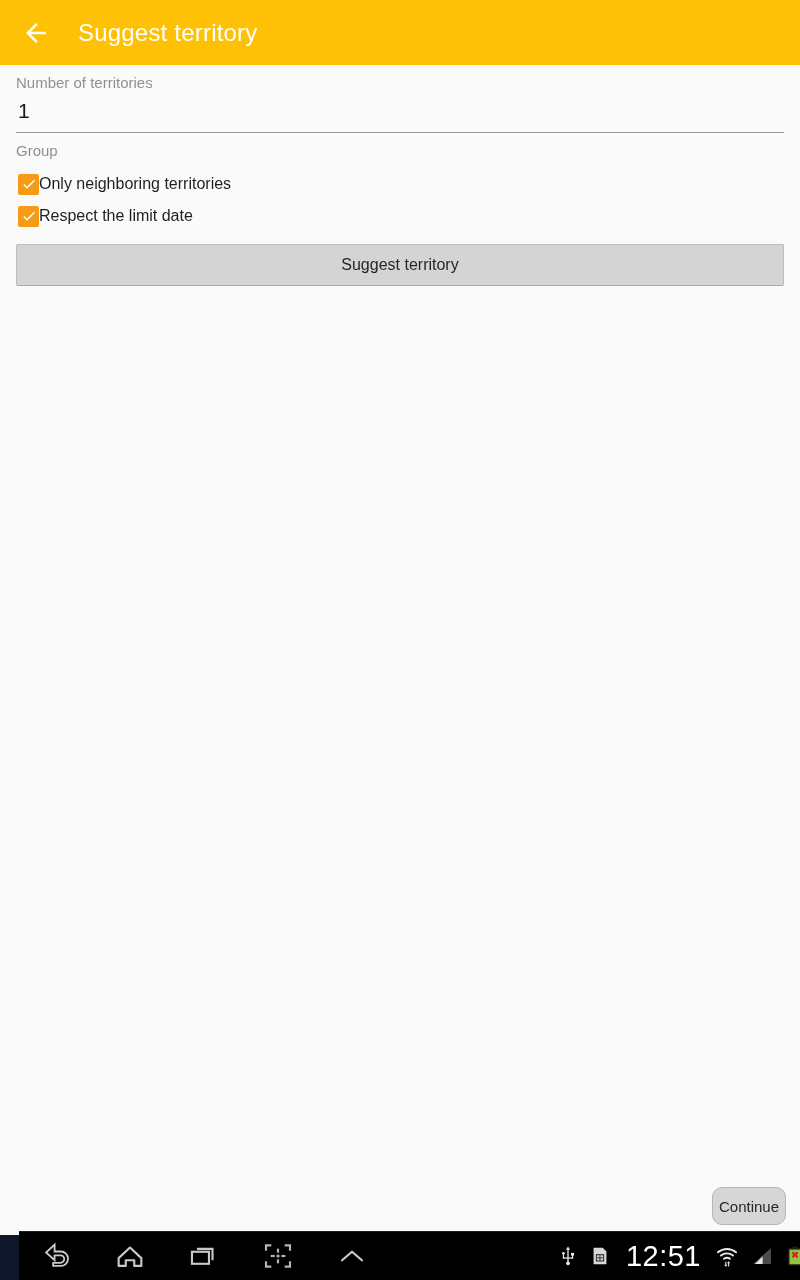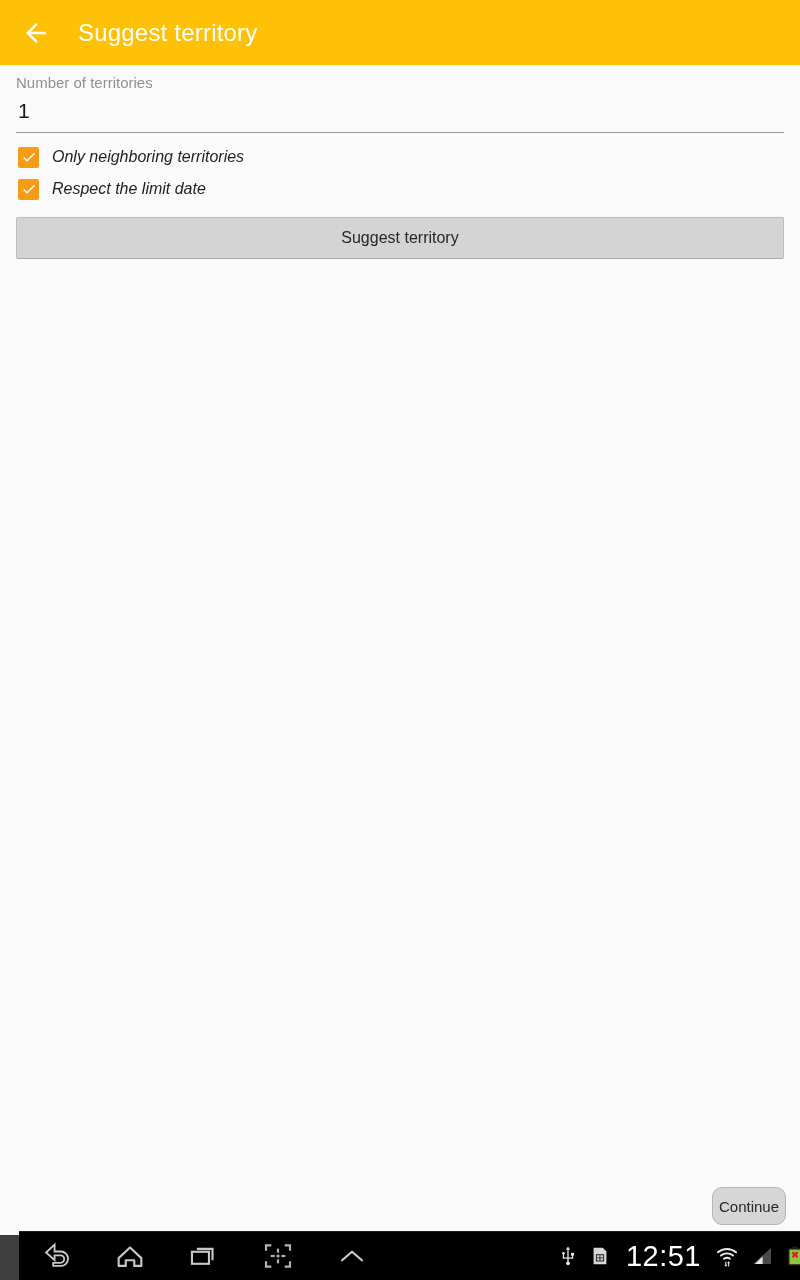--- a/index.html
+++ b/index.html
@@ -11,21 +11,21 @@
     width: 800px;
     height: 1280px;
     font-family: "Liberation Sans", sans-serif;
     -webkit-font-smoothing: antialiased;
     overflow: hidden;
   }
   .screen {
     position: relative;
     width: 800px;
     height: 1280px;
-    background: #404040;
+    background: #0f172a;
     overflow: hidden;
   }
 
   
   .appbar {
     position: absolute;
     top: 0; left: 0;
     width: 800px;
     height: 65px;
     background: #FFC105;
@@ -120,23 +120,21 @@
     border-radius: 2px;
     display: flex;
     align-items: center;
     justify-content: center;
     flex: none;
   }
   .checkbox svg { display: block; }
   .check-label {
     font-size: 16px;
     color: #1f1f1f;
-    margin-left: 13px;
     line-height: 20px;
-    font-style: italic;
   }
 
   .primary-btn {
     margin: 12px 16px 0 16px;
     height: 40px;
     background: #d4d4d4;
     border: 1px solid #bdbdbd;
     border-bottom-color: #a9a9a9;
     border-radius: 2px;
     display: flex;
@@ -229,20 +227,21 @@
     <div class="appbar-title">Suggest territory</div>
   </div>
 
   <div class="content">
 
     <div class="field-label">Number of territories</div>
     <div class="text-field">
       <div class="text-field-value" contenteditable="false" placeholder="" style="">1</div>
     </div>
 
+    <div class="field-label">Group</div>
 
     <div class="check-row">
       <span class="checkbox">
         <svg width="16" height="16" viewBox="0 0 24 24" aria-hidden="true">
           <path d="M9 16.2L4.8 12l-1.4 1.4L9 19 21 7l-1.4-1.4z" fill="#ffffff"></path>
         </svg>
       </span>
       <span class="check-label">Only neighboring territories</span>
     </div>
 

